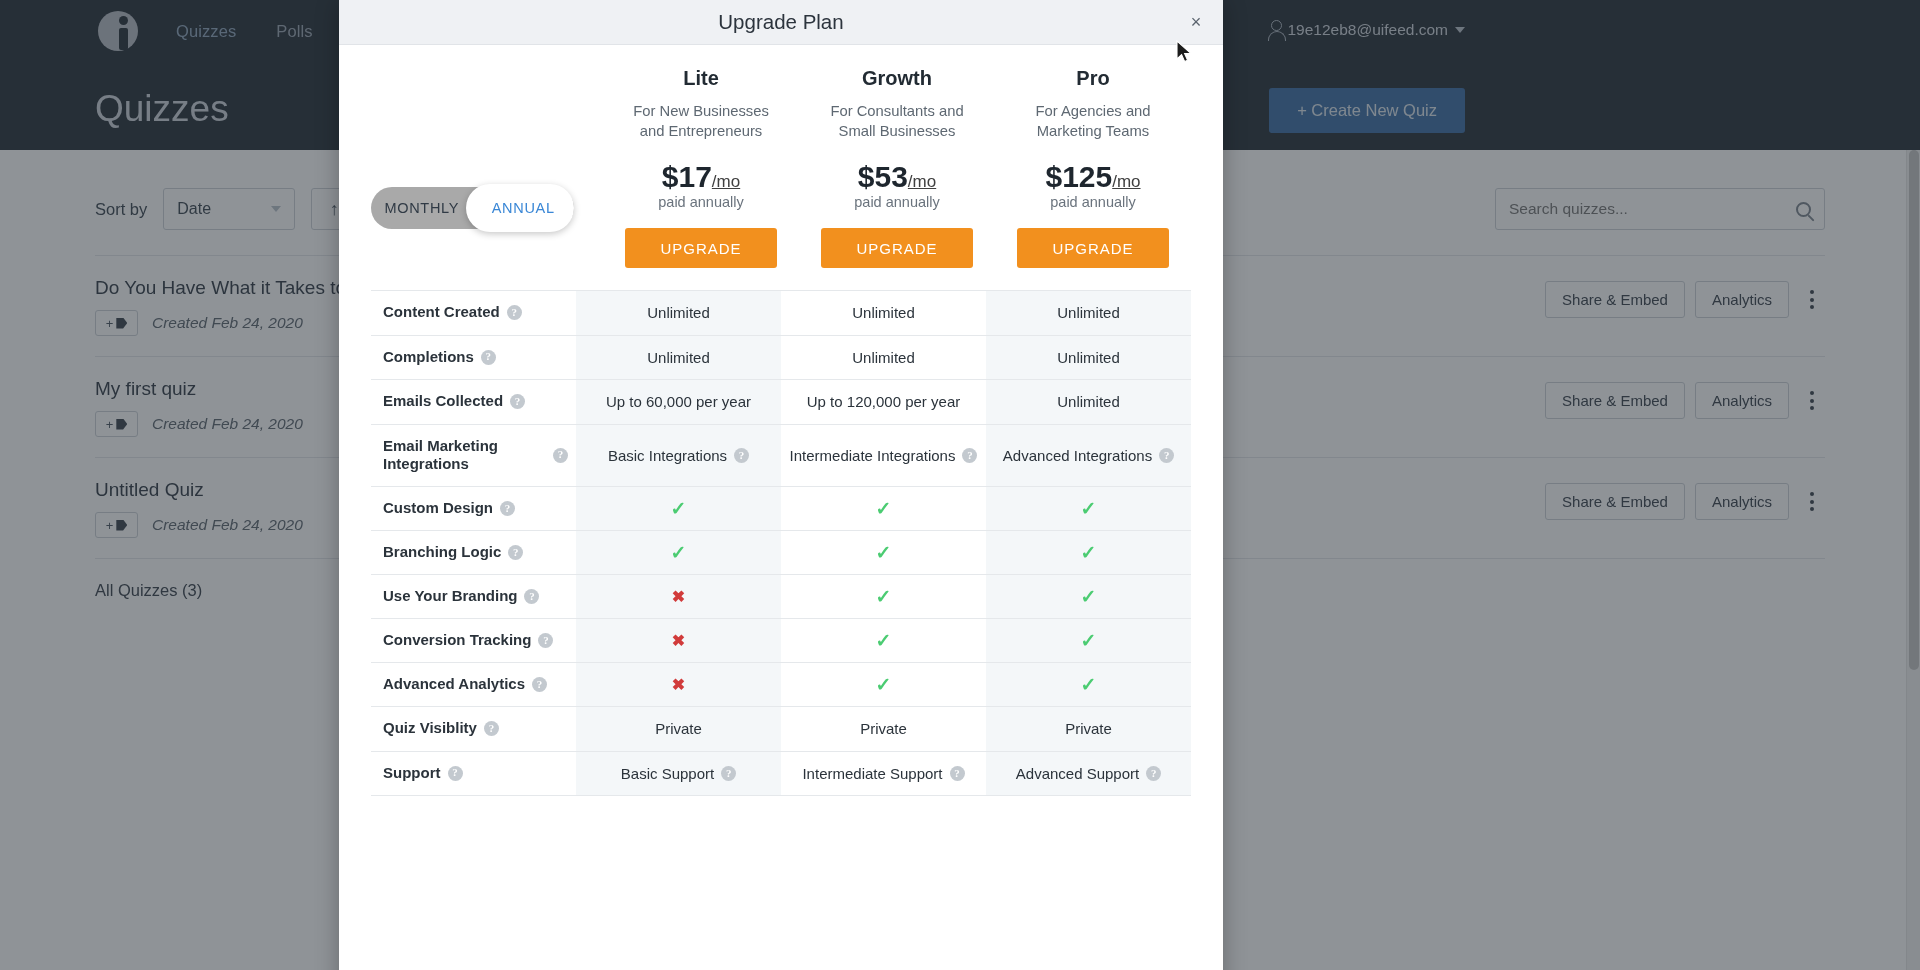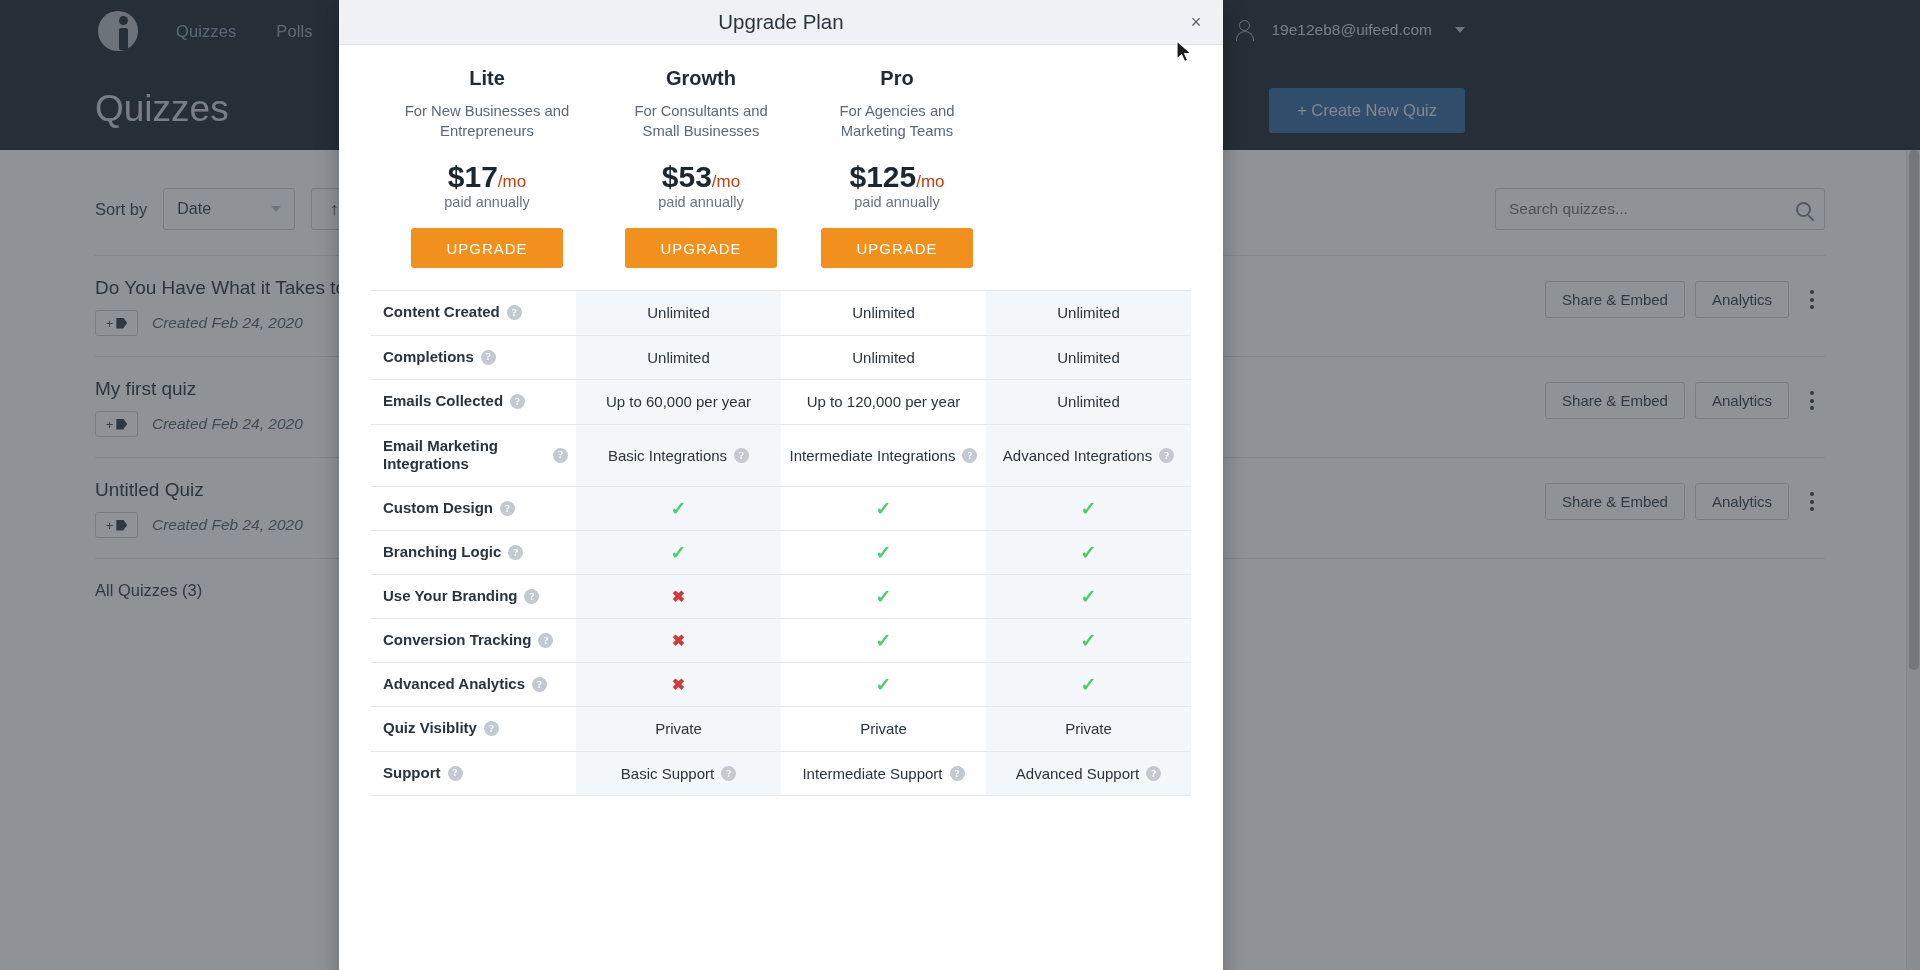--- a/index.html
+++ b/index.html
@@ -35,21 +35,21 @@
     width: 9px; height: 22px; border-radius: 2px; background: #242e38;
   }
   .nav-link {
     color: #9aa6b2; font-size: 16.5px; margin-right: 40px;
     letter-spacing: .1px; white-space: nowrap; cursor: pointer;
   }
   .nav-link.active { color: #8fa6bd; }
 
   .account {
     position: absolute; right: 455px; top: 20px;
-    display: flex; align-items: center; gap: 19px;
+    display: flex; align-items: center; gap: 3px;
     color: #cfd6dd; font-size: 15.5px; cursor: pointer;
   }
   .acct-icon { width: 17px; height: 19px; position: relative; }
   .acct-icon::before {
     content: ""; position: absolute; left: 4px; top: 0;
     width: 9px; height: 9px; border-radius: 50%;
     border: 1.6px solid #aeb8c2;
   }
   .acct-icon::after {
     content: ""; position: absolute; left: 0.5px; top: 11px;
@@ -208,21 +208,21 @@
   }
 
   .plan-col { text-align: center; padding: 0 14px; }
   .plan-name { font-size: 20px; font-weight: bold; color: #222b33; margin-bottom: 11px; }
   .plan-desc {
     font-size: 14.8px; color: #5e6872; line-height: 1.38;
     min-height: 42px; padding: 0 6px;
   }
   .plan-price { margin-top: 17px; }
   .price-amt { font-size: 30px; font-weight: bold; color: #1e262e; }
-  .price-per { font-size: 17px; color: #c2410c; }
+  .price-per { font-size: 17px; color: #404040; text-decoration: underline; }
   .plan-sub { font-size: 14.5px; color: #6a737d; }
   .upgrade-btn {
     margin: 18px auto 0; display: block; width: 152px; height: 40px;
     background: #f2901e; color: #fff; border: none; border-radius: 3px;
     font-size: 15px; letter-spacing: 1px; cursor: pointer;
     font-family: inherit;
   }
 
   
   .ftable {
@@ -378,20 +378,27 @@
 
 <div id="overlay"></div>
 
 <div id="modal">
   <div class="modal-head">
     <div class="modal-title">Upgrade Plan</div>
     <button class="modal-close">×</button>
   </div>
 
   <div class="plans">
+    <div class="toggle-cell">
+      <div class="toggle">
+        <div class="knob"></div>
+        <div class="seg off">MONTHLY</div>
+        <div class="seg on">ANNUAL</div>
+      </div>
+    </div>
 
     <div class="plan-col">
       <div class="plan-name">Lite</div>
       <div class="plan-desc">For New Businesses and Entrepreneurs</div>
       <div class="plan-price">
         <span class="price-amt">$17</span><span class="price-per">/mo</span>
       </div>
       <div class="plan-sub">paid annually</div>
       <button class="upgrade-btn">UPGRADE</button>
     </div>

